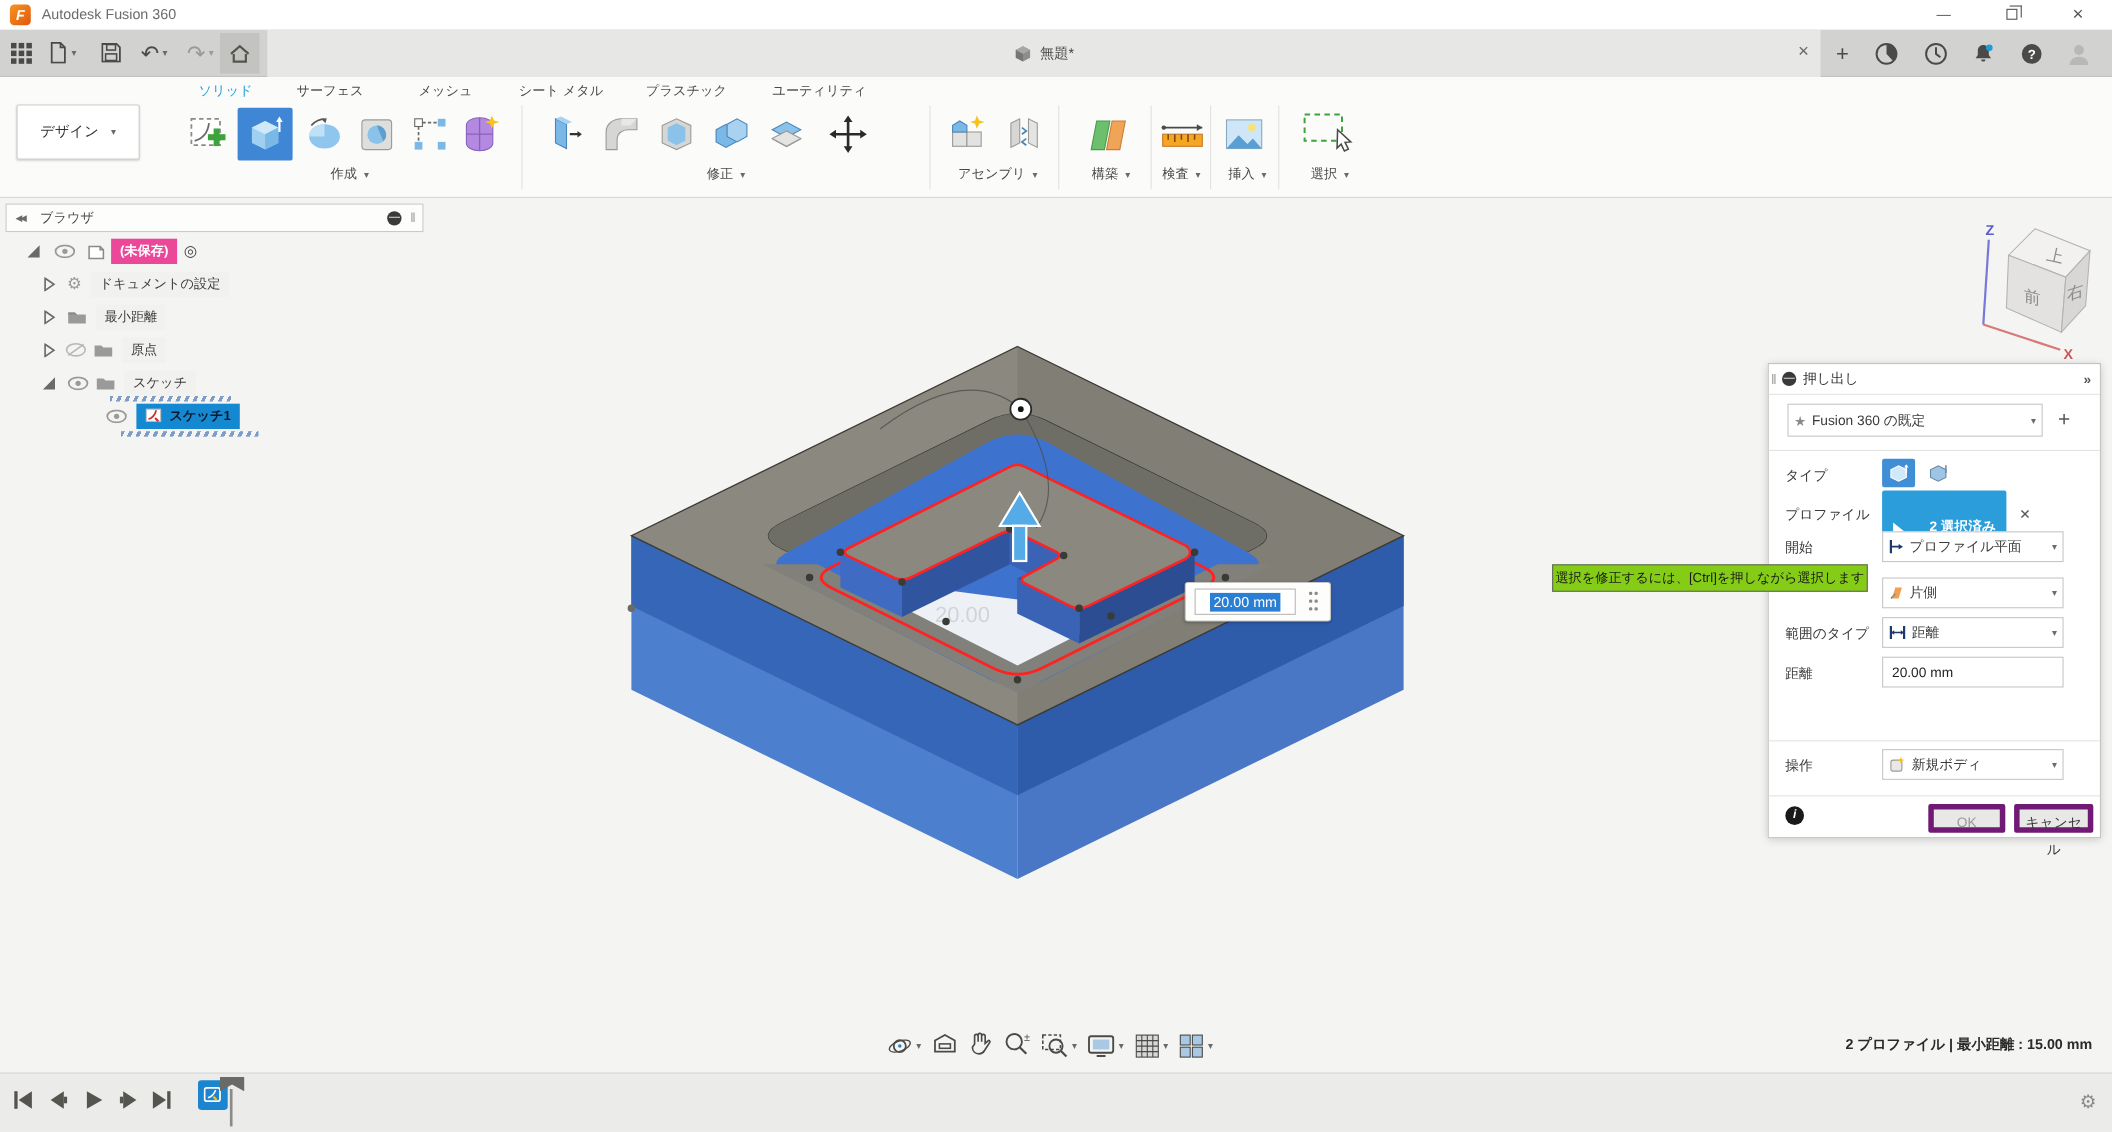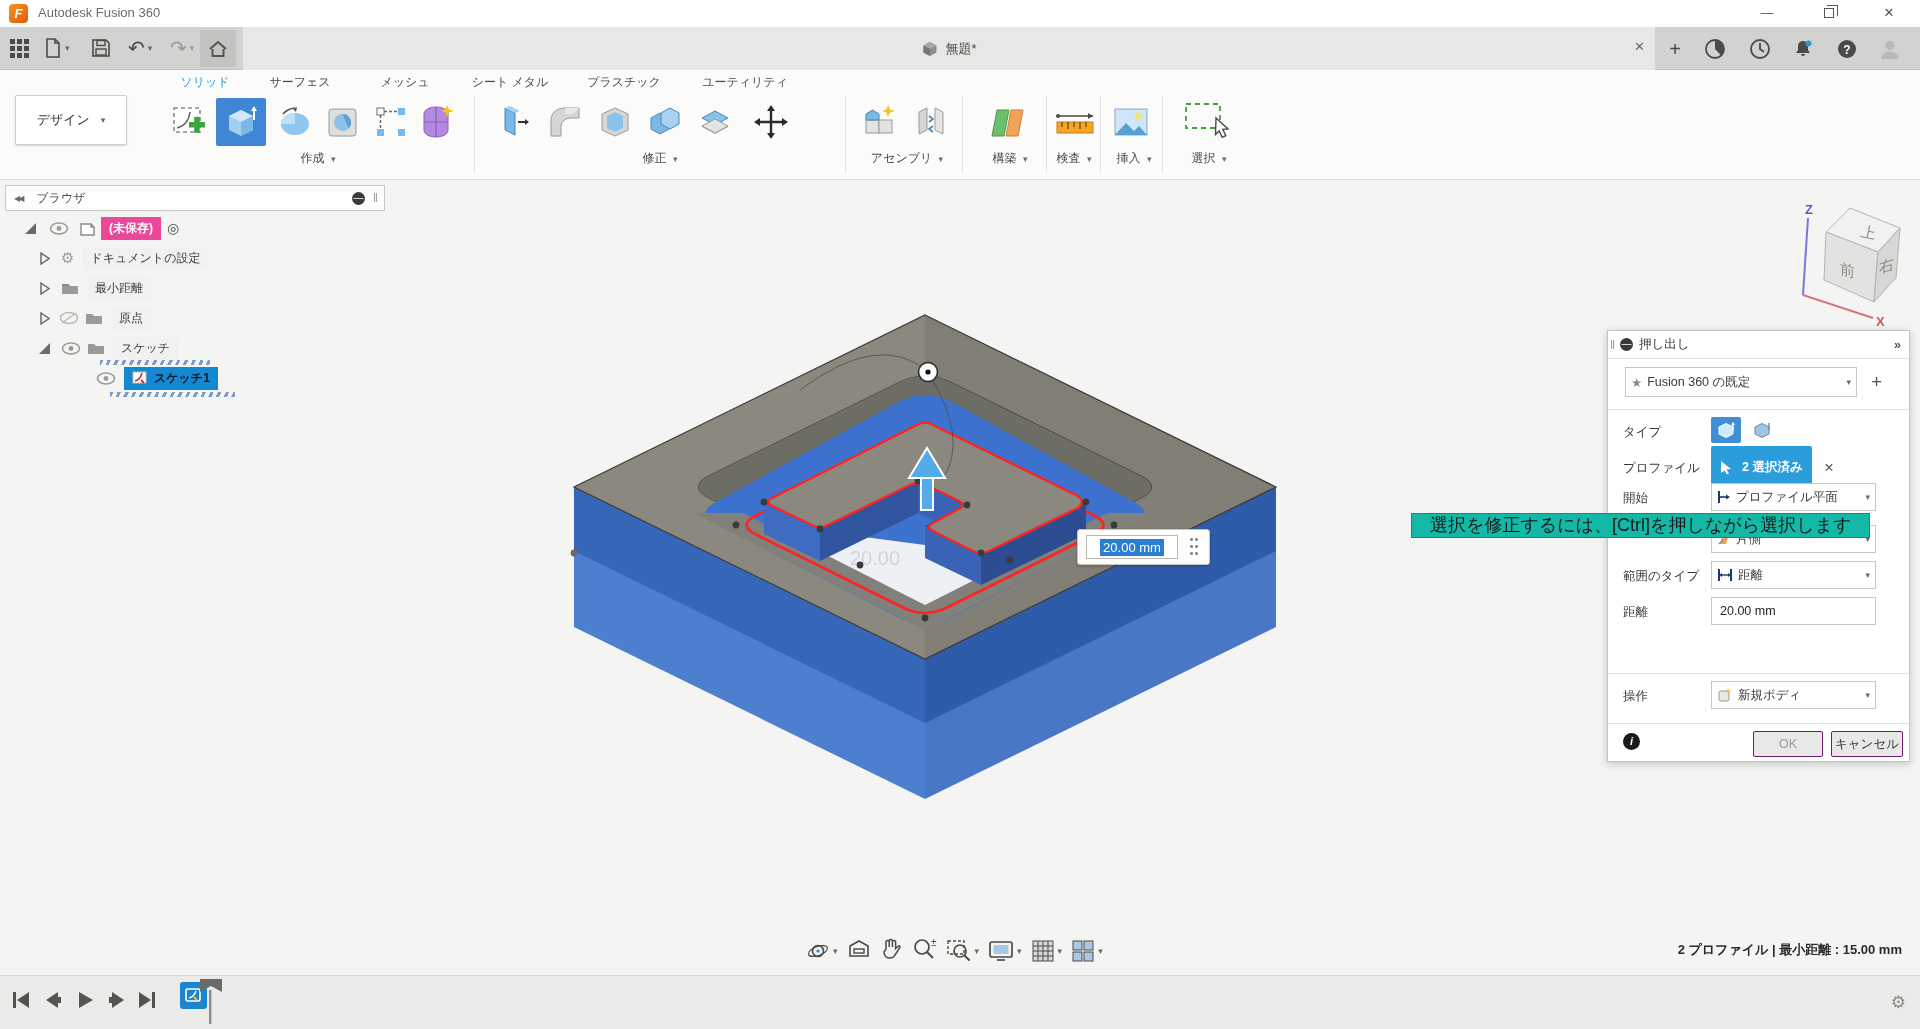--- a/index.html
+++ b/index.html
@@ -44,46 +44,46 @@
   
   .browser-hdr{position:absolute;left:5px;top:185px;width:380px;height:26px;background:#fdfdfc;border:1px solid #c9c9c7;
       display:flex;align-items:center;font-size:12px;color:#4a4a48;}
   .brow{position:absolute;height:24px;display:flex;align-items:center;font-size:12px;color:#3a3a3a;}
   .rowbox{background:#f1f1ef;padding:3px 8px;display:flex;align-items:center;gap:6px;}
   .rowbox.unsaved{background:#ec4899;color:#fff;font-weight:bold;}
   .rowbox.selected{background:#1489d2;color:#0f172a;font-weight:bold;}
   .hatch{position:absolute;height:5px;background:repeating-linear-gradient(115deg,#7d9cc8 0 3px,transparent 3px 7px);}
 
   
-  .tooltipbox{position:absolute;left:1411px;top:513px;height:25px;background:#14b8a6;border:1px solid #666;
-      font-size:18px;color:#1a1a1a;line-height:23px;padding:0 18px;z-index:30;white-space:nowrap;}
+  .tooltipbox{position:absolute;left:1411px;top:513px;height:25px;background:#84cc16;border:1px solid #666;
+      font-size:12px;color:#1a1a1a;line-height:23px;padding:0 2px;z-index:30;white-space:nowrap;}
   .status-right{position:absolute;right:18px;top:941px;font-size:13px;font-weight:bold;color:#2a2a2a;}
   .dimbox{position:absolute;left:1077px;top:529px;width:133px;height:36px;background:#fdfdfc;border:1px solid #c6c6c4;border-radius:3px;
       box-shadow:0 1px 3px rgba(0,0,0,.25);display:flex;align-items:center;z-index:25;}
   .dimfield{margin-left:8px;width:92px;height:24px;background:#fff;border:1px solid #b8b8b6;display:flex;align-items:center;justify-content:center;}
   .dimsel{background:#2a7fd4;color:#fff;font-size:13px;padding:1px 3px;}
   .dots6{width:8px;height:18px;margin-left:12px;position:relative;}
   .dots6 i{position:absolute;width:2.5px;height:2.5px;border-radius:50%;background:#8a8a88;}
 
   
   .dialog{position:absolute;left:1607px;top:330px;width:303px;height:432px;background:#ffffff;border:1px solid #c4c4c2;
       box-shadow:0 2px 8px rgba(0,0,0,.2);font-size:12.5px;z-index:20;}
   .dlg-hdr{position:relative;height:28px;border-bottom:1px solid #e3e3e1;display:flex;align-items:center;color:#333;}
   .dot-min{width:13px;height:13px;border-radius:50%;background:#3a3a38;color:#fff;font-size:10px;line-height:12px;text-align:center;margin:0 6px 0 12px;}
   .drow{position:absolute;left:0;width:100%;height:30px;}
   .dlabel{position:absolute;left:15px;top:7px;color:#3a3a3a;}
   .dctrl{position:absolute;left:103px;top:0;height:28px;}
   .dd{width:165px;height:28px;border:1px solid #c6c6c4;background:#fff;display:flex;align-items:center;padding:0 5px;gap:5px;}
   .dd .caret{margin-left:auto;}
   .din{width:165px;height:28px;border:1px solid #c6c6c4;background:#fff;display:flex;align-items:center;padding:0 8px;color:#222;}
-  .chip{height:42px;background:#2b9dda;border-radius:2px;color:#fff;display:flex;align-items:center;padding:0 9px;gap:10px;font-weight:bold;}
+  .chip{height:42px;background:#2b9dda;border-radius:2px;color:#fff;display:flex;align-items:flex-end;padding:0 9px;gap:22px;font-weight:bold;}
   .typbtn{width:30px;height:26px;border-radius:2px;display:flex;align-items:center;justify-content:center;}
   .typbtn.on{background:#3f8ed6;}
   .dsep{position:absolute;left:0;width:100%;height:1px;background:#e3e3e1;}
-  .btn{position:absolute;height:26px;border:1px solid #701a75;background:#e8e8e6;text-align:center;line-height:24px;border-radius:2px;}
+  .btn{position:absolute;height:26px;border:5px solid #701a75;background:#e8e8e6;text-align:center;line-height:24px;border-radius:2px;}
 
   
   .navbar{position:absolute;left:806px;top:936px;height:30px;display:flex;align-items:center;gap:9px;}
   .timeline{position:absolute;left:0;top:975px;width:1920px;height:54px;background:#ebebe9;border-top:1px solid #d8d8d6;}
   .tl-ic{position:absolute;top:13px;}
   .tl-marker{position:absolute;left:180px;top:7px;width:27px;height:27px;background:#1b86cf;border-radius:3px;display:flex;align-items:center;justify-content:center;}
   .viewcube-wrap{position:absolute;left:1778px;top:200px;}
   svg text{font-family:"Liberation Sans","DejaVu Sans",sans-serif;}
 </style>
 </head>

